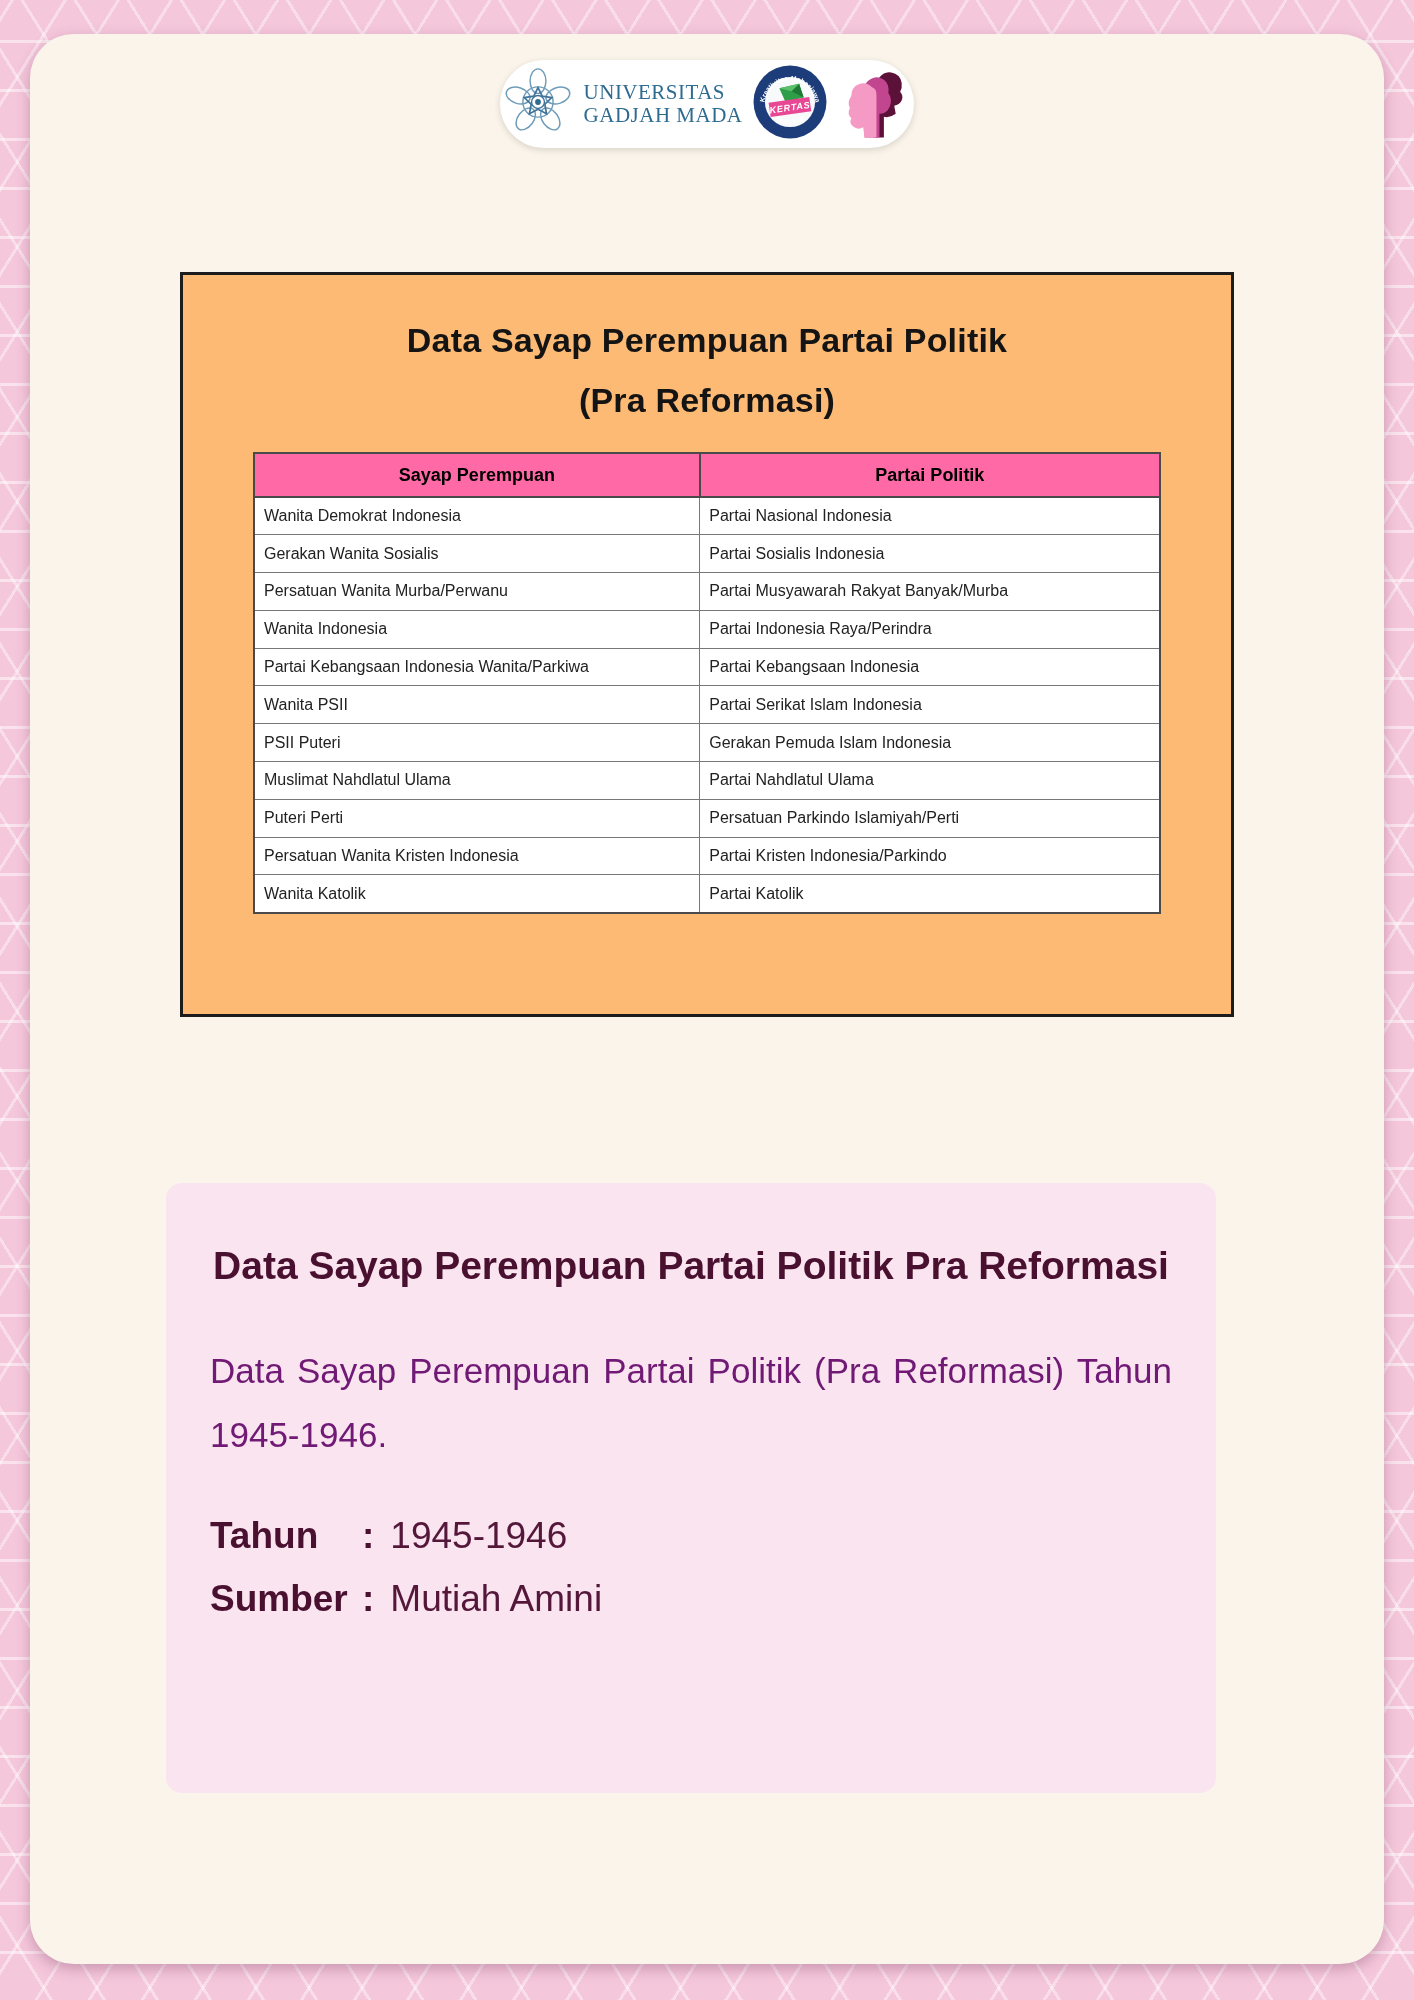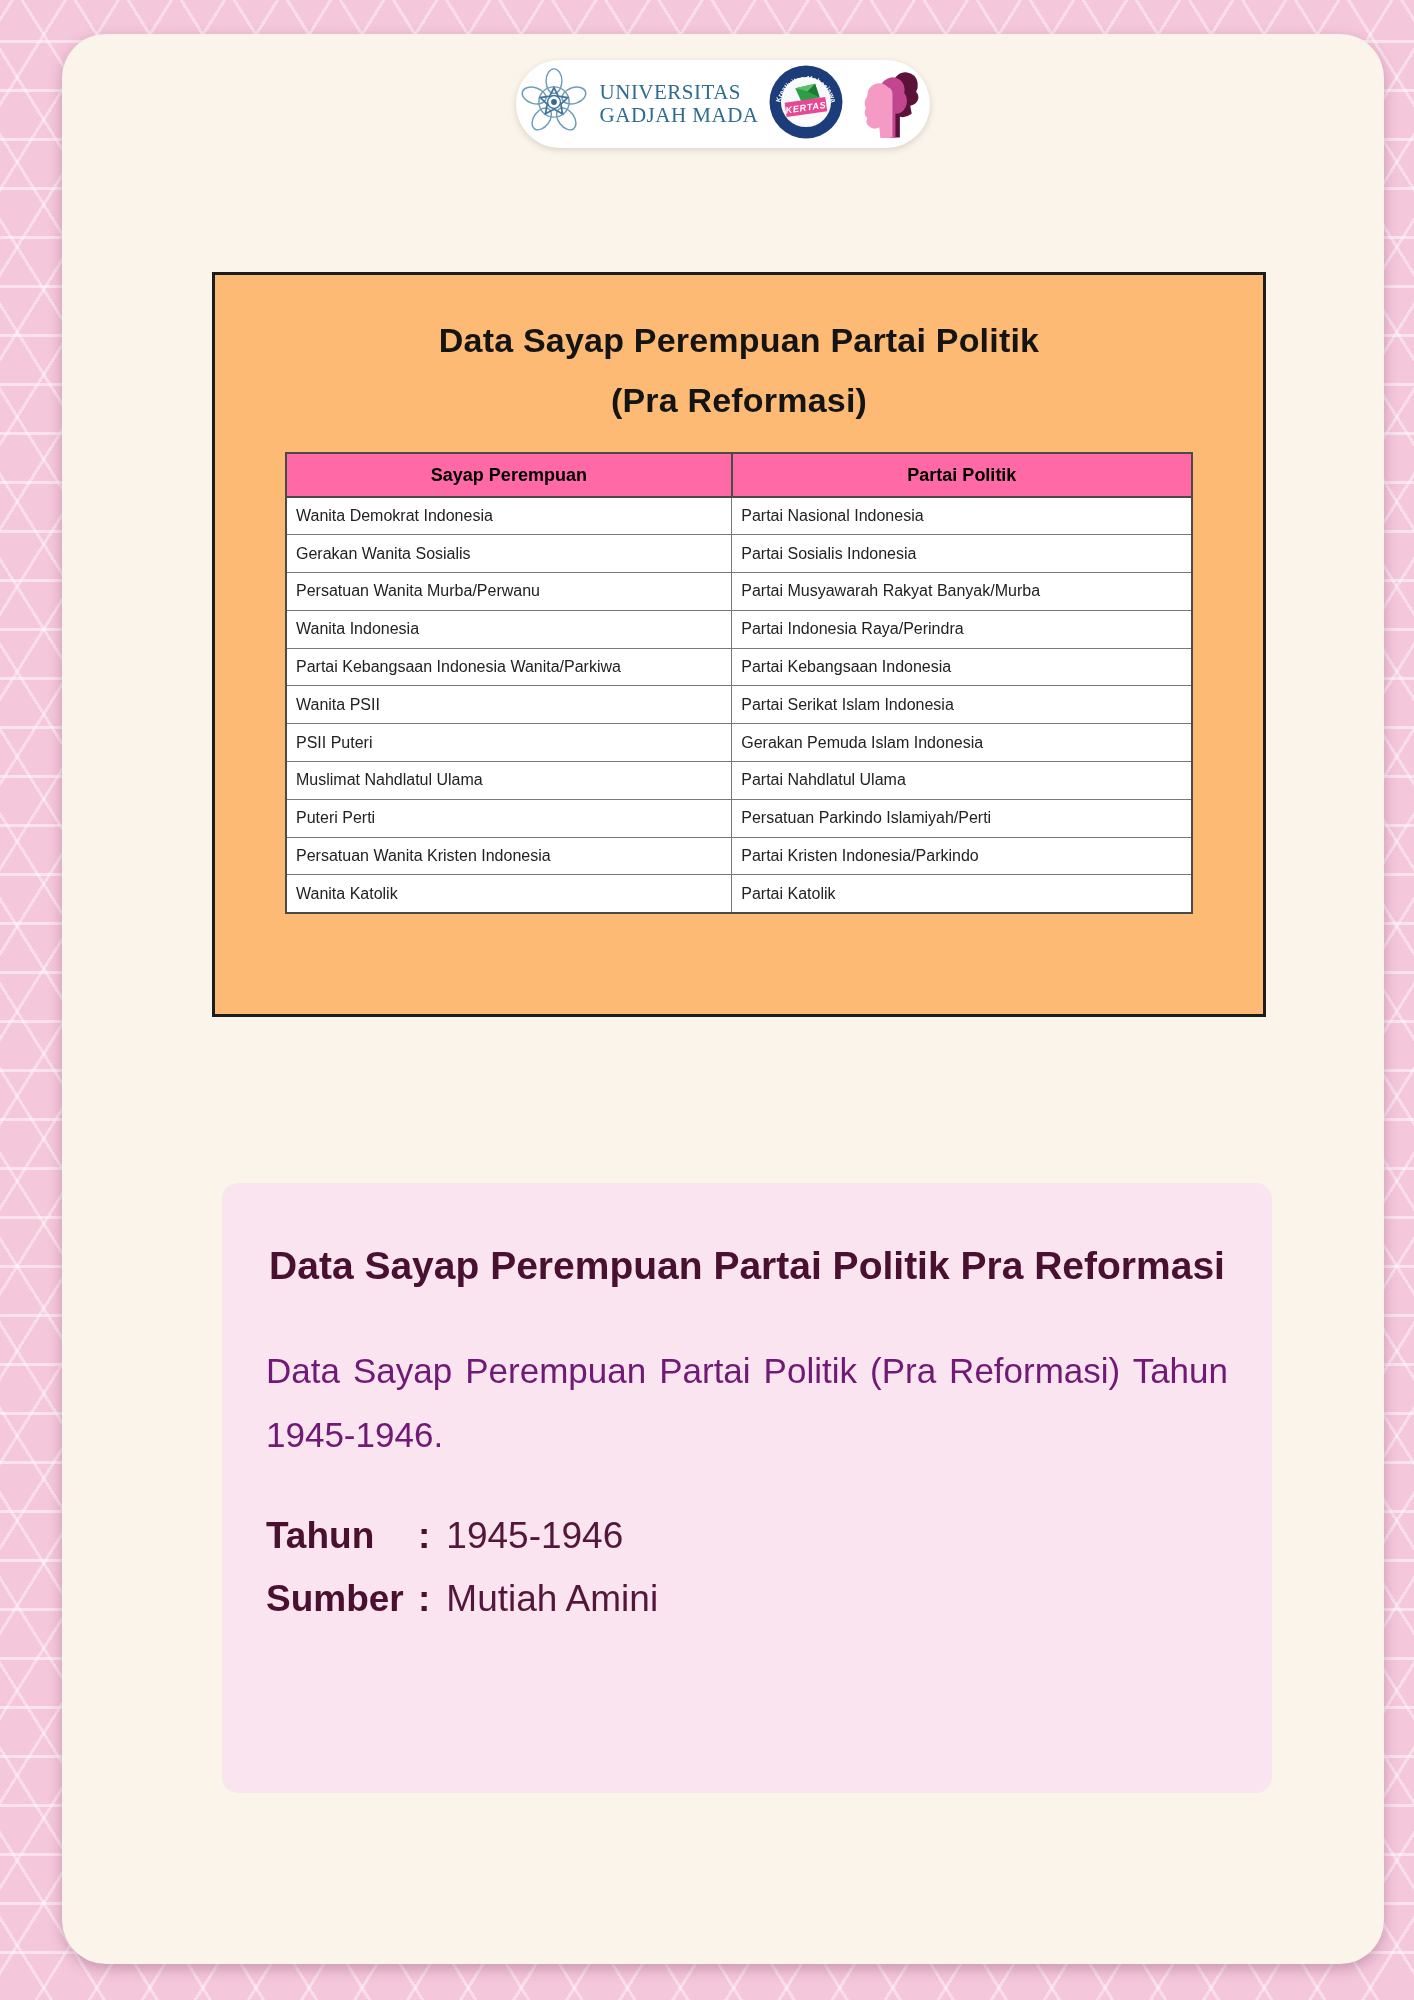--- a/index.html
+++ b/index.html
@@ -12,21 +12,20 @@
       repeating-linear-gradient(0deg,  transparent 0 46px, rgba(255,255,255,.50) 46px 49px),
       repeating-linear-gradient(58deg, transparent 0 42px, rgba(255,255,255,.42) 42px 45px),
       repeating-linear-gradient(-58deg,transparent 0 42px, rgba(255,255,255,.42) 42px 45px),
       #F5C7DB;
   }
 
   .card{
     position:absolute; left:30px; right:30px; top:34px; bottom:36px;
     background:#FBF4EA; border-radius:44px;
     box-shadow:0 5px 14px rgba(120,60,95,.35);
-    margin-left:32px;
   }
 
   
   .logo-pill{
     position:absolute; top:26px; left:50%; transform:translateX(-50%);
     width:414px; height:88px; background:#ffffff; border-radius:46px;
     display:flex; align-items:center; justify-content:center; gap:10px;
     box-shadow:0 2px 7px rgba(0,0,0,.14); padding:0 16px;
   }
   .ugm-text{ color:#2E6B90; font-family:"Liberation Serif", serif;
@@ -51,21 +50,21 @@
     height:44px; border:2px solid #4a4a4a; text-align:center;
   }
   table.data td{
     height:37.8px; font-size:16px; color:#222; background:#fff;
     border:1.5px solid #787878; padding:2px 8px 2px 9px; white-space:nowrap;
   }
   td.col-a{ width:49.2%; } td.col-b{ width:50.8%; }
 
   
   .info-card{
-    position:absolute; left:160px; top:1149px; width:1050px; height:610px;
+    position:absolute; left:136px; top:1149px; width:1050px; height:610px;
     background:#F9E4F0; border-radius:16px; padding:52px 44px 0;
     color:#511337;
   }
   .info-title{
     font-weight:bold; font-size:39px; line-height:1.6; text-align:center;
     color:#4A102F; max-width:960px; margin:0 auto 42px;
   }
   .info-body{
     font-size:35px; line-height:1.82; color:#701a75;
     text-align:justify; margin-bottom:50px;

